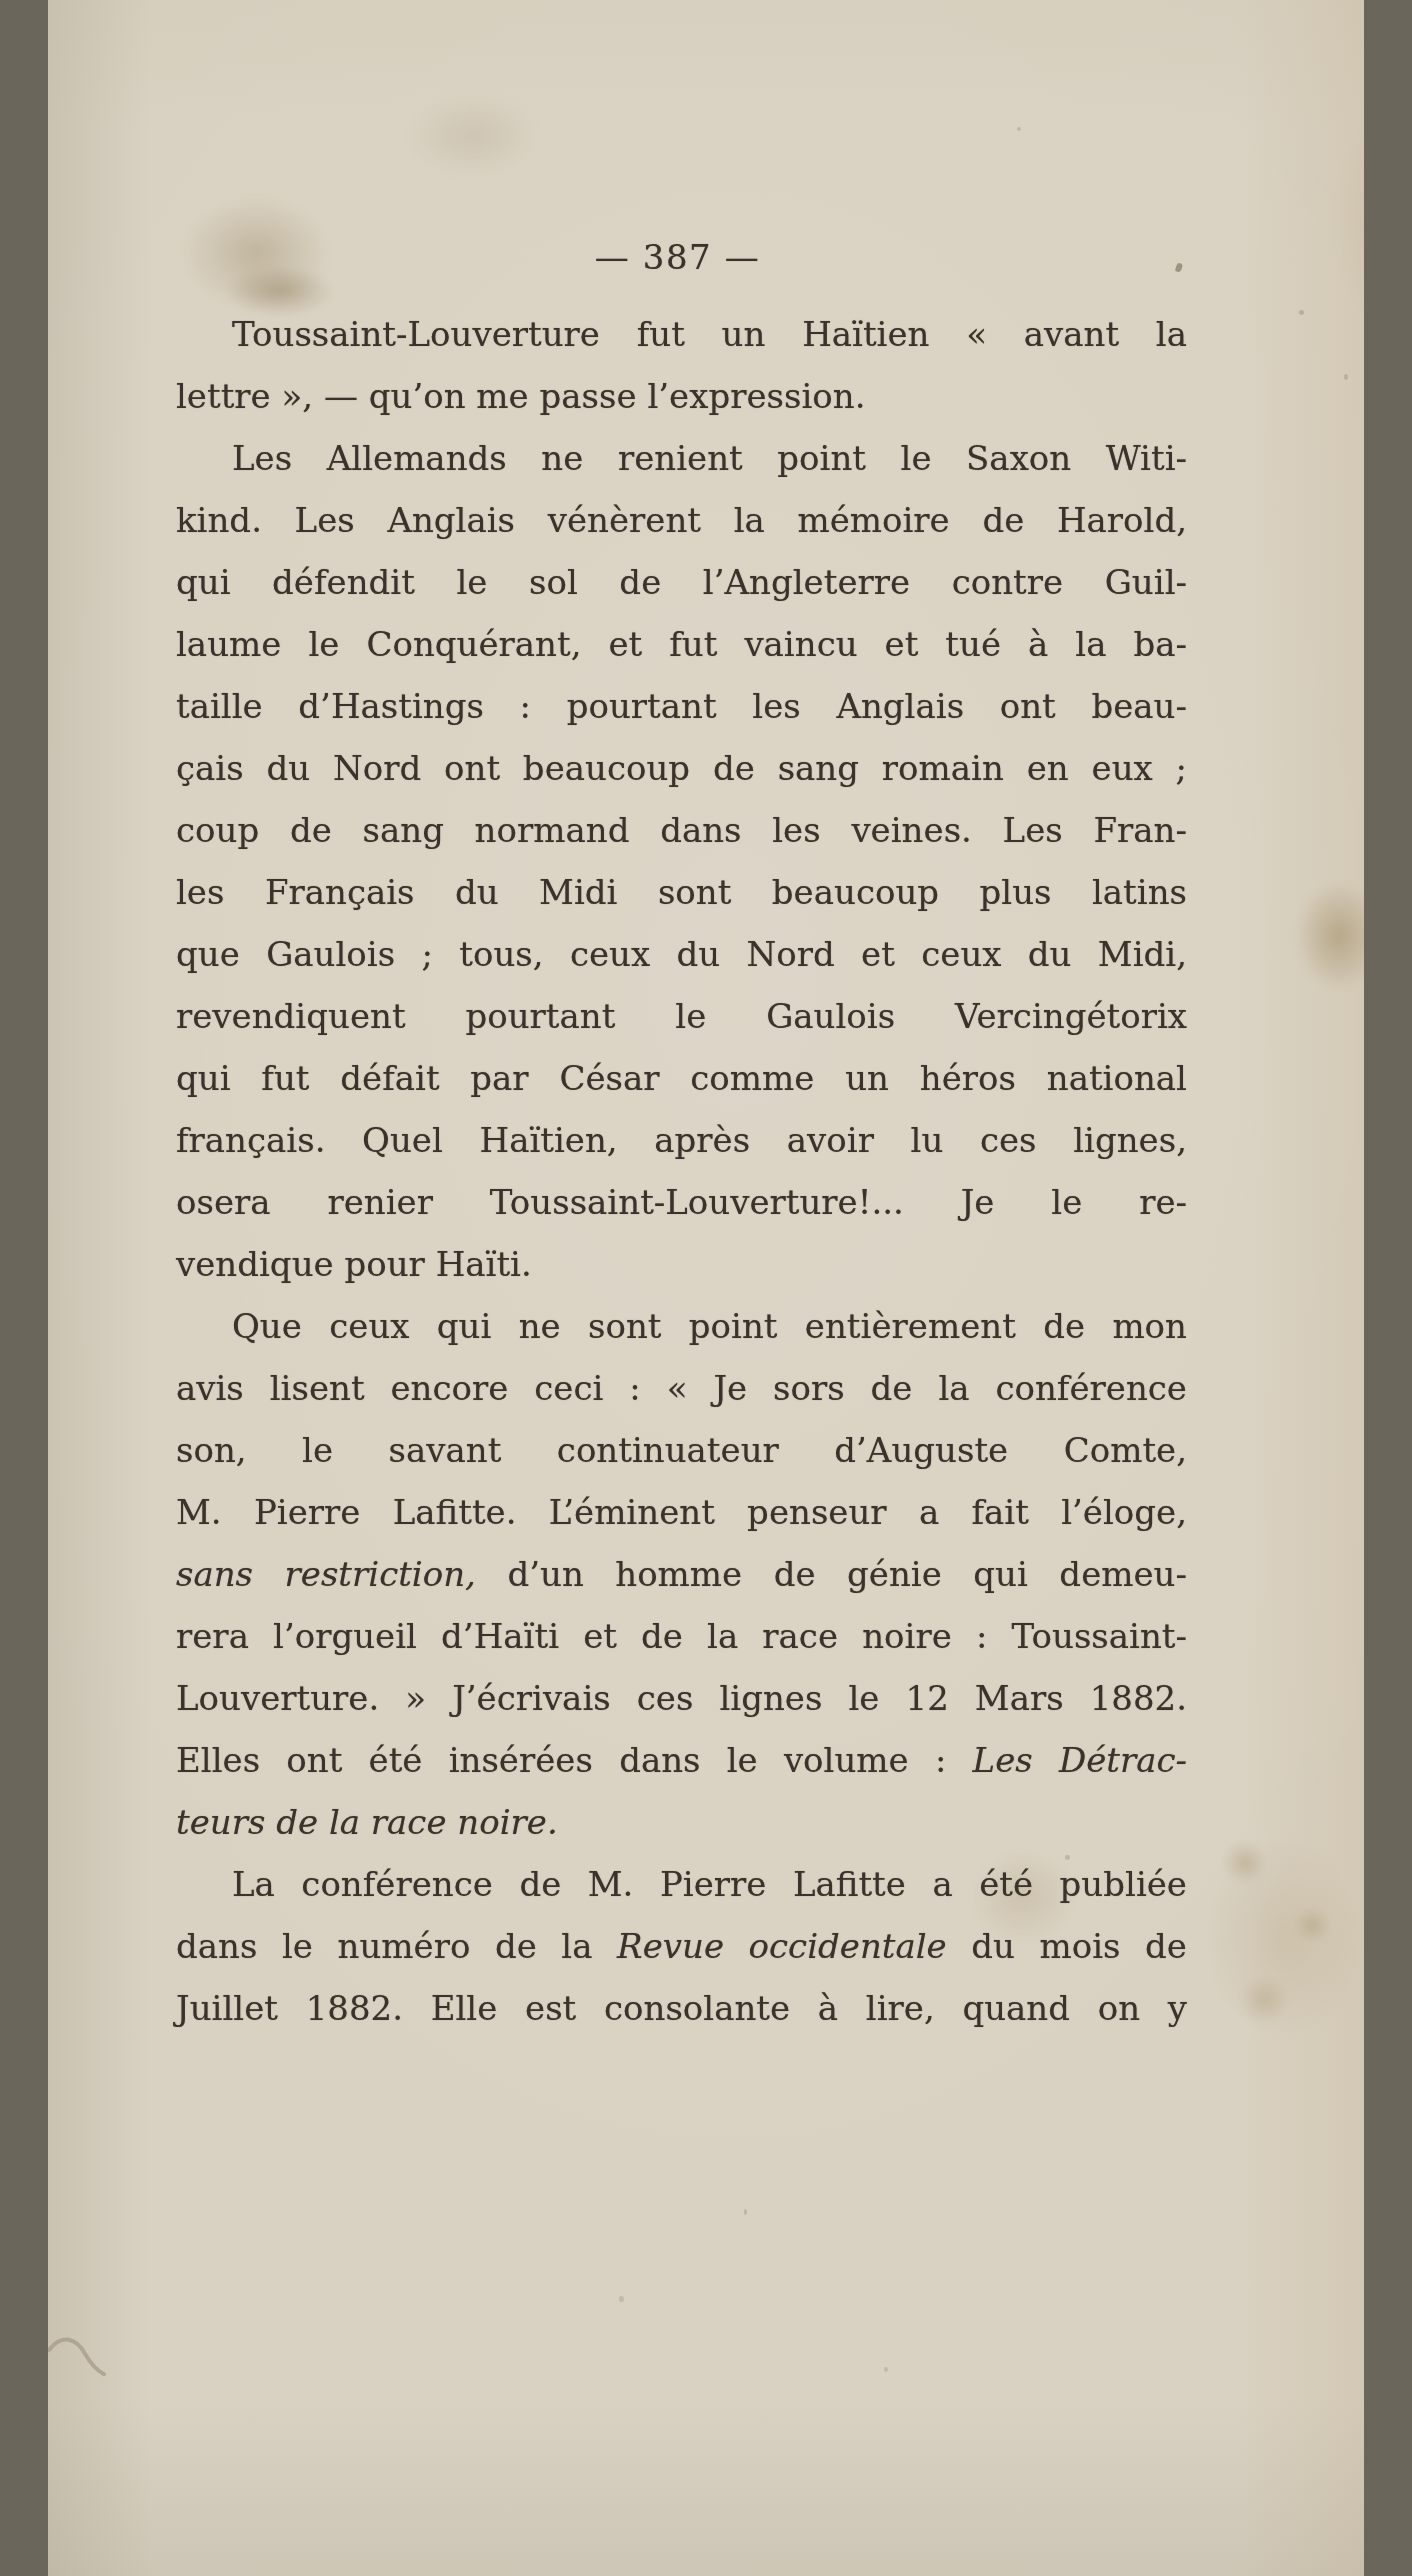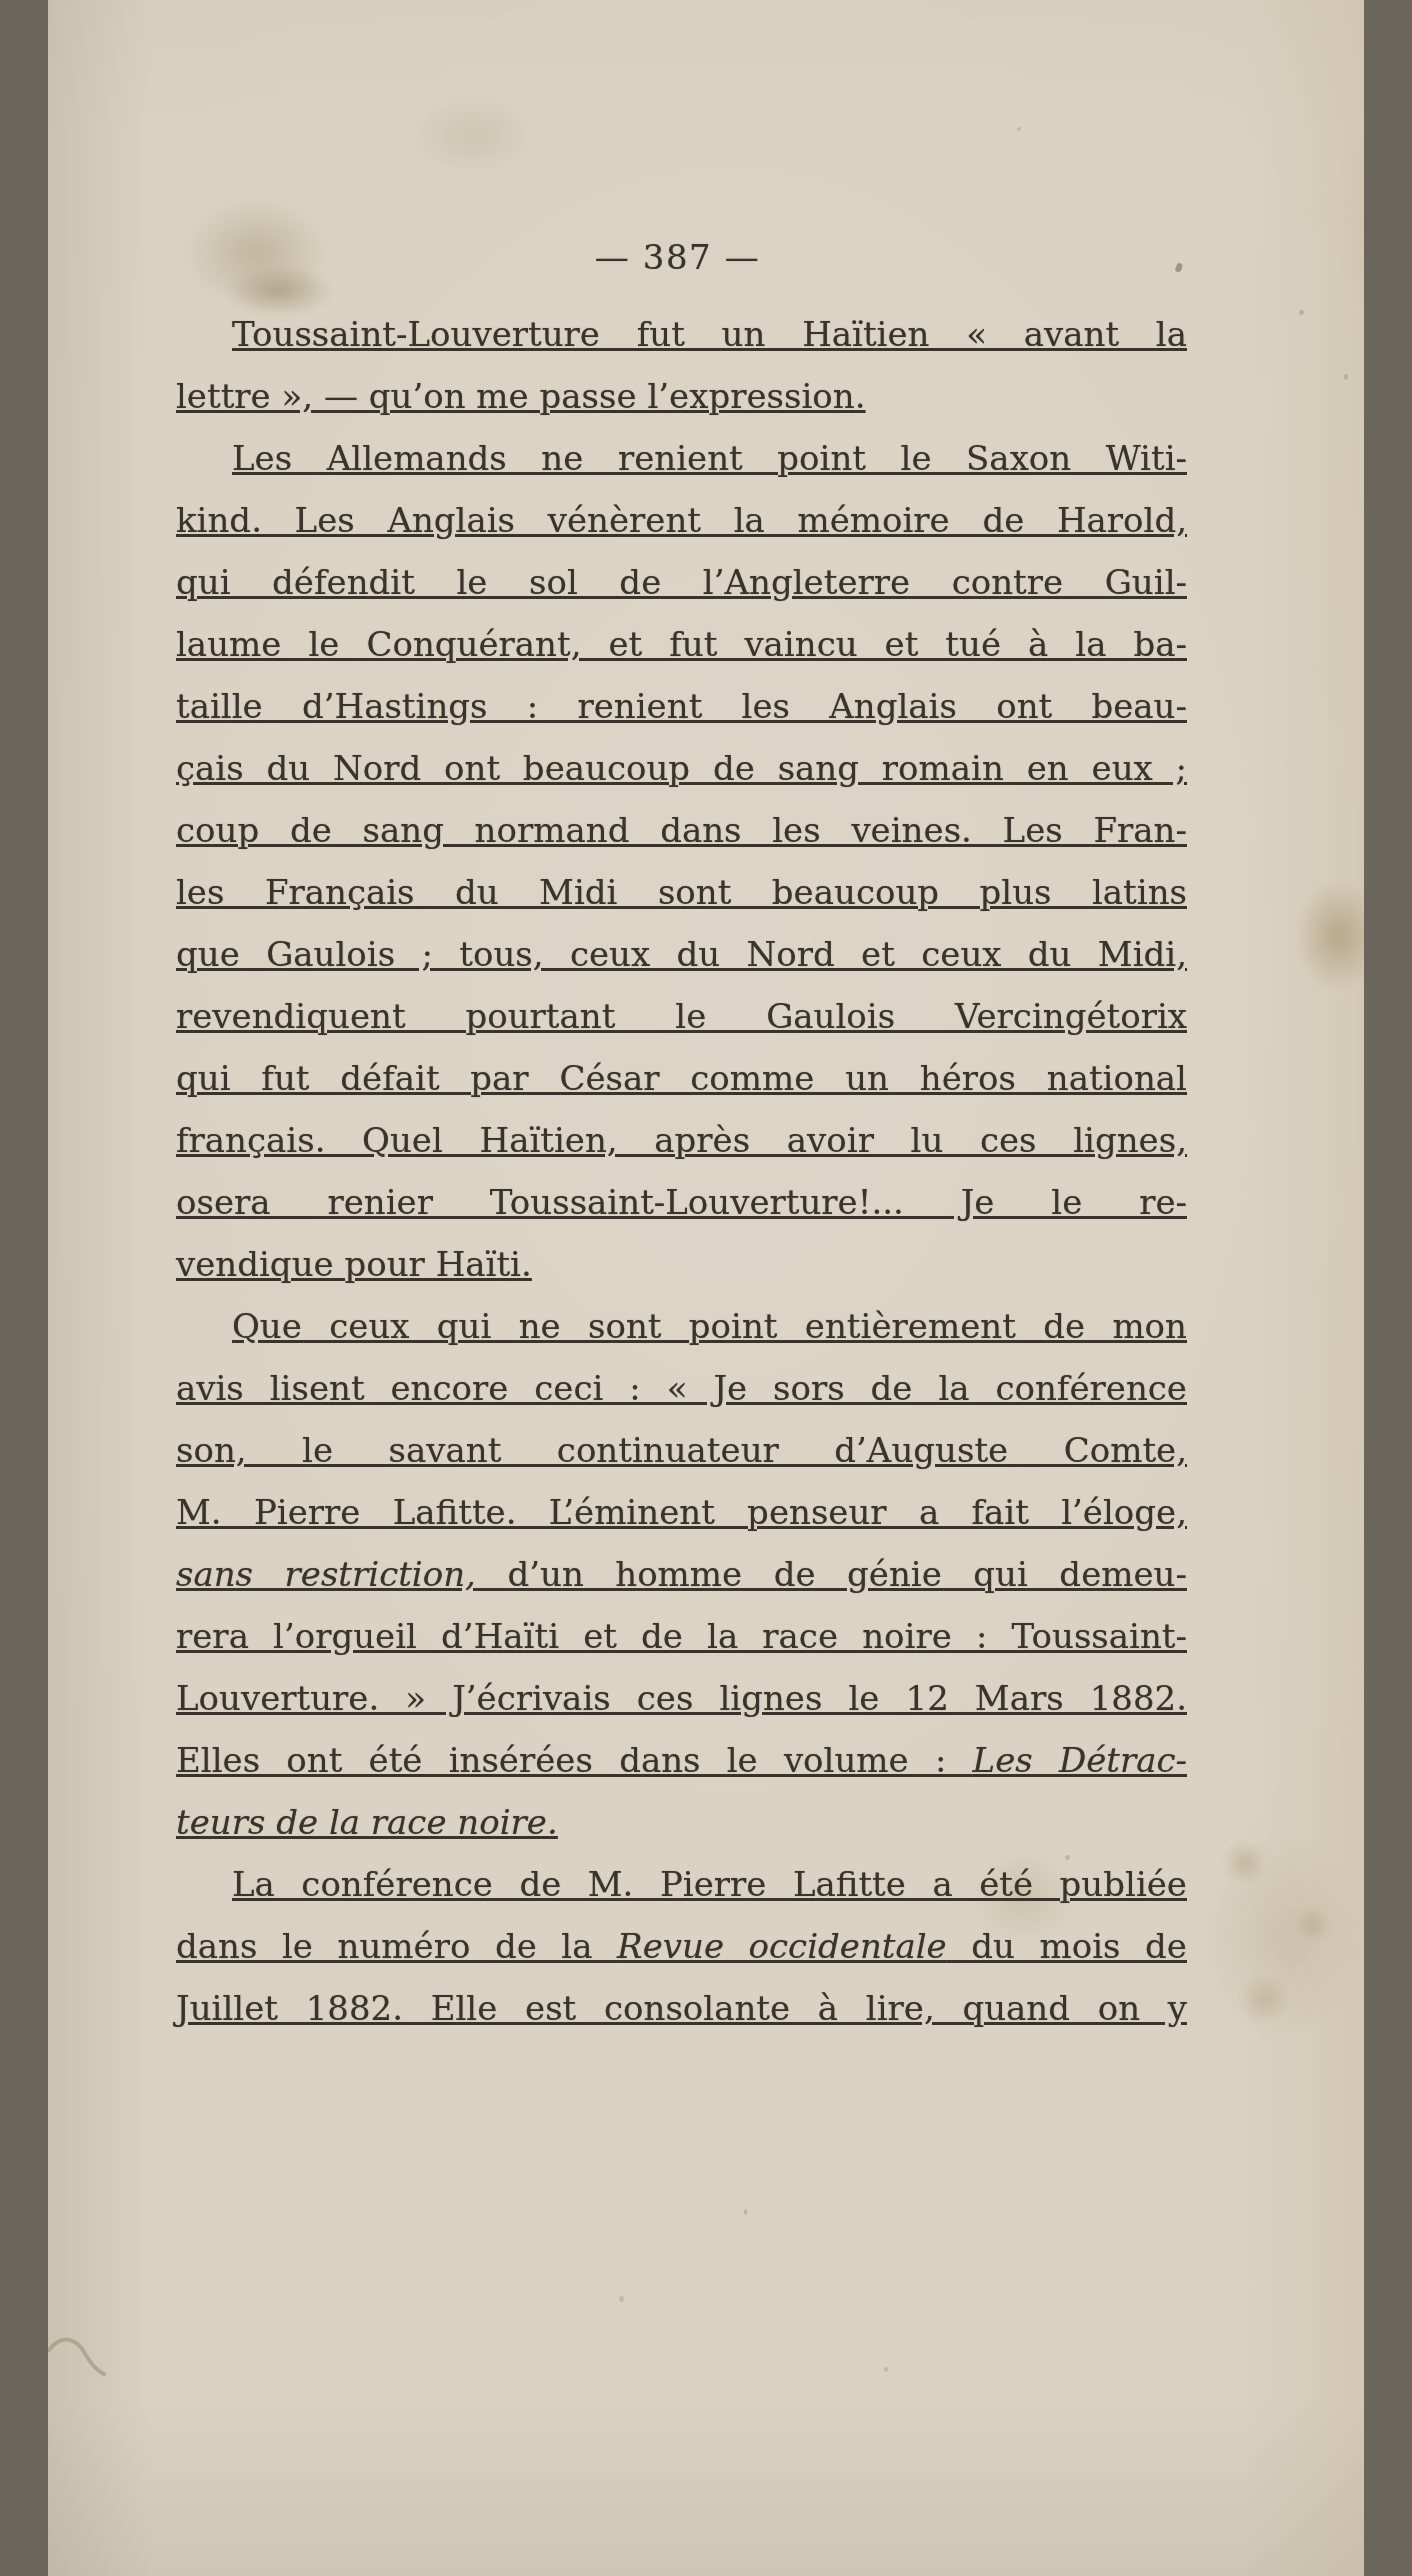--- a/index.html
+++ b/index.html
@@ -26,21 +26,21 @@
   .pagenum{
     position:absolute;
     left:128px;top:237px;width:1003px;
     text-align:center;
     font-size:34px;
     letter-spacing:1.6px;
     text-shadow:0 0 1px rgba(57,51,43,0.5);
   }
   .text-block{
     position:absolute;
-    left:128px;top:303px;width:1011px;text-decoration:underline;
+    left:128px;top:303px;width:1011px;
   }
   .line{
     height:62px;
     line-height:62px;
     font-size:34px;
     text-align:justify;
     text-align-last:justify;
     text-shadow:0 0 1px rgba(57,51,43,0.5);
     white-space:normal;
   }
@@ -109,21 +109,21 @@
   <div class="text-block">
       <div class="para">
         <div class="line"><span>Toussaint-Louverture fut un Haïtien « avant la</span></div>
         <div class="line last"><span>lettre », — qu’on me passe l’expression.</span></div>
       </div>
       <div class="para">
         <div class="line"><span>Les Allemands ne renient point le Saxon Witi-</span></div>
         <div class="line"><span>kind. Les Anglais vénèrent la mémoire de Harold,</span></div>
         <div class="line"><span>qui défendit le sol de l’Angleterre contre Guil-</span></div>
         <div class="line"><span>laume le Conquérant, et fut vaincu et tué à la ba-</span></div>
-        <div class="line"><span>taille d’Hastings : renient les Anglais ont beau-</span></div>
+        <div class="line"><span>taille d’Hastings : pourtant les Anglais ont beau-</span></div>
         <div class="line"><span>çais du Nord ont beaucoup de sang romain en eux ;</span></div>
         <div class="line"><span>coup de sang normand dans les veines. Les Fran-</span></div>
         <div class="line"><span>les Français du Midi sont beaucoup plus latins</span></div>
         <div class="line"><span>que Gaulois ; tous, ceux du Nord et ceux du Midi,</span></div>
         <div class="line"><span>revendiquent pourtant le Gaulois Vercingétorix</span></div>
         <div class="line"><span>qui fut défait par César comme un héros national</span></div>
         <div class="line"><span>français. Quel Haïtien, après avoir lu ces lignes,</span></div>
         <div class="line"><span>osera renier Toussaint-Louverture!... Je le re-</span></div>
         <div class="line last"><span>vendique pour Haïti.</span></div>
       </div>

